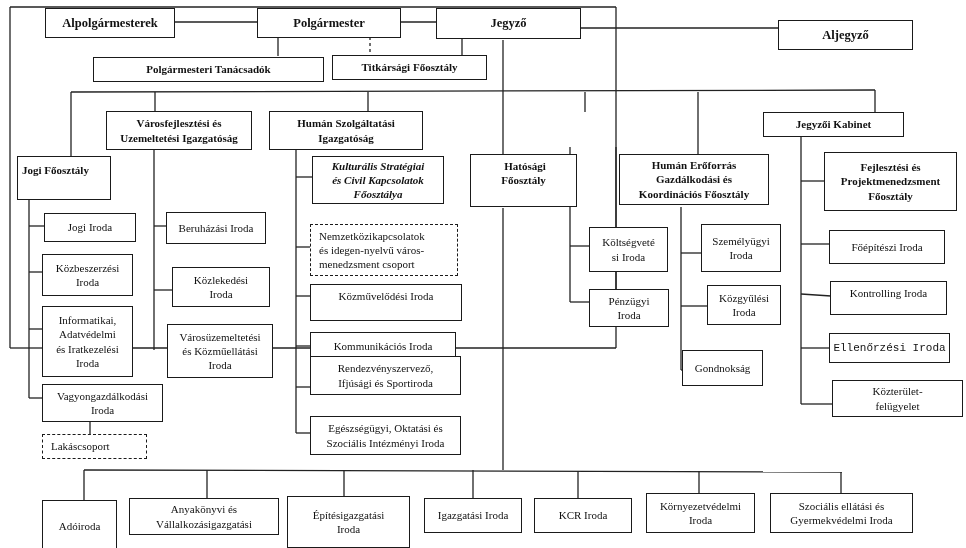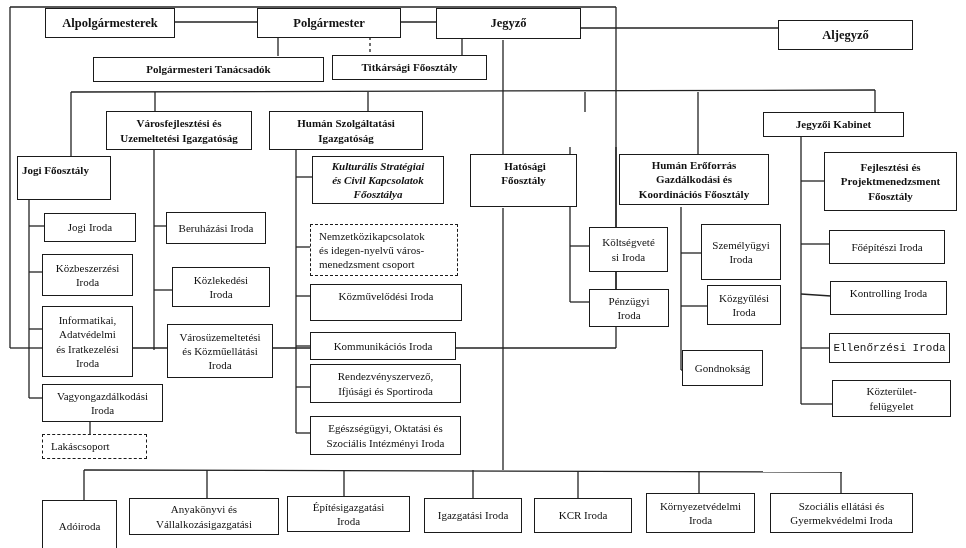--- a/index.html
+++ b/index.html
@@ -151,56 +151,56 @@
   <div class="box bold" style="left:269px;top:111px;width:154px;height:39px;">Humán Szolgáltatási
 Igazgatóság</div>
   <div class="box bold" style="left:312px;top:156px;width:132px;height:48px;font-style:italic;">Kulturális Stratégiai
 és Civil Kapcsolatok
 Főosztálya</div>
   <div class="box dashed left" style="left:310px;top:224px;width:148px;height:52px;">Nemzetközikapcsolatok
 és idegen-nyelvű város-
 menedzsment csoport</div>
   <div class="box top" style="left:310px;top:284px;width:152px;height:37px;">Közművelődési Iroda</div>
   <div class="box" style="left:310px;top:332px;width:146px;height:28px;">Kommunikációs Iroda</div>
-  <div class="box" style="left:310px;top:364px;width:151px;height:39px;">Rendezvényszervező,
+  <div class="box" style="left:310px;top:356px;width:151px;height:39px;">Rendezvényszervező,
 Ifjúsági és Sportiroda</div>
   <div class="box" style="left:310px;top:416px;width:151px;height:39px;">Egészségügyi, Oktatási és
 Szociális Intézményi Iroda</div>
 
   <div class="box bold top" style="left:470px;top:154px;width:107px;height:53px;text-align:right;">Hatósági
 Főosztály</div>
 
   <div class="box" style="left:589px;top:227px;width:79px;height:45px;">Költségveté
 si Iroda</div>
   <div class="box" style="left:589px;top:289px;width:80px;height:38px;">Pénzügyi
 Iroda</div>
 
   <div class="box bold" style="left:619px;top:154px;width:150px;height:51px;">Humán Erőforrás
 Gazdálkodási és
 Koordinációs Főosztály</div>
-  <div class="box" style="left:701px;top:224px;width:80px;height:56px;">Személyügyi
+  <div class="box" style="left:701px;top:224px;width:80px;height:48px;">Személyügyi
 Iroda</div>
   <div class="box" style="left:707px;top:285px;width:74px;height:40px;">Közgyűlési
 Iroda</div>
   <div class="box" style="left:682px;top:350px;width:81px;height:36px;">Gondnokság</div>
 
   <div class="box bold" style="left:763px;top:112px;width:141px;height:25px;">Jegyzői Kabinet</div>
   <div class="box bold" style="left:824px;top:152px;width:133px;height:59px;">Fejlesztési és
 Projektmenedzsment
 Főosztály</div>
   <div class="box" style="left:829px;top:230px;width:116px;height:34px;">Főépítészi Iroda</div>
   <div class="box top" style="left:830px;top:281px;width:117px;height:34px;">Kontrolling Iroda</div>
   <div class="box" style="left:829px;top:333px;width:121px;height:30px;font-family:Liberation Mono, monospace;">Ellenőrzési Iroda</div>
-  <div class="box" style="left:832px;top:380px;width:119px;height:37px;">Közterület-
+  <div class="box" style="left:832px;top:380px;width:131px;height:37px;">Közterület-
 felügyelet</div>
 
   <div class="box" style="left:42px;top:500px;width:75px;height:52px;">Adóiroda</div>
   <div class="box" style="left:129px;top:498px;width:150px;height:37px;">Anyakönyvi és
 Vállalkozásigazgatási</div>
-  <div class="box" style="left:287px;top:496px;width:123px;height:36px;">Építésigazgatási
+  <div class="box" style="left:287px;top:496px;width:123px;height:52px;">Építésigazgatási
 Iroda</div>
   <div class="box" style="left:424px;top:498px;width:98px;height:35px;">Igazgatási Iroda</div>
   <div class="box" style="left:534px;top:498px;width:98px;height:35px;">KCR Iroda</div>
   <div class="box" style="left:646px;top:493px;width:109px;height:40px;">Környezetvédelmi
 Iroda</div>
   <div class="box" style="left:770px;top:493px;width:143px;height:40px;">Szociális ellátási és
 Gyermekvédelmi Iroda</div>
 
 </div>
 

